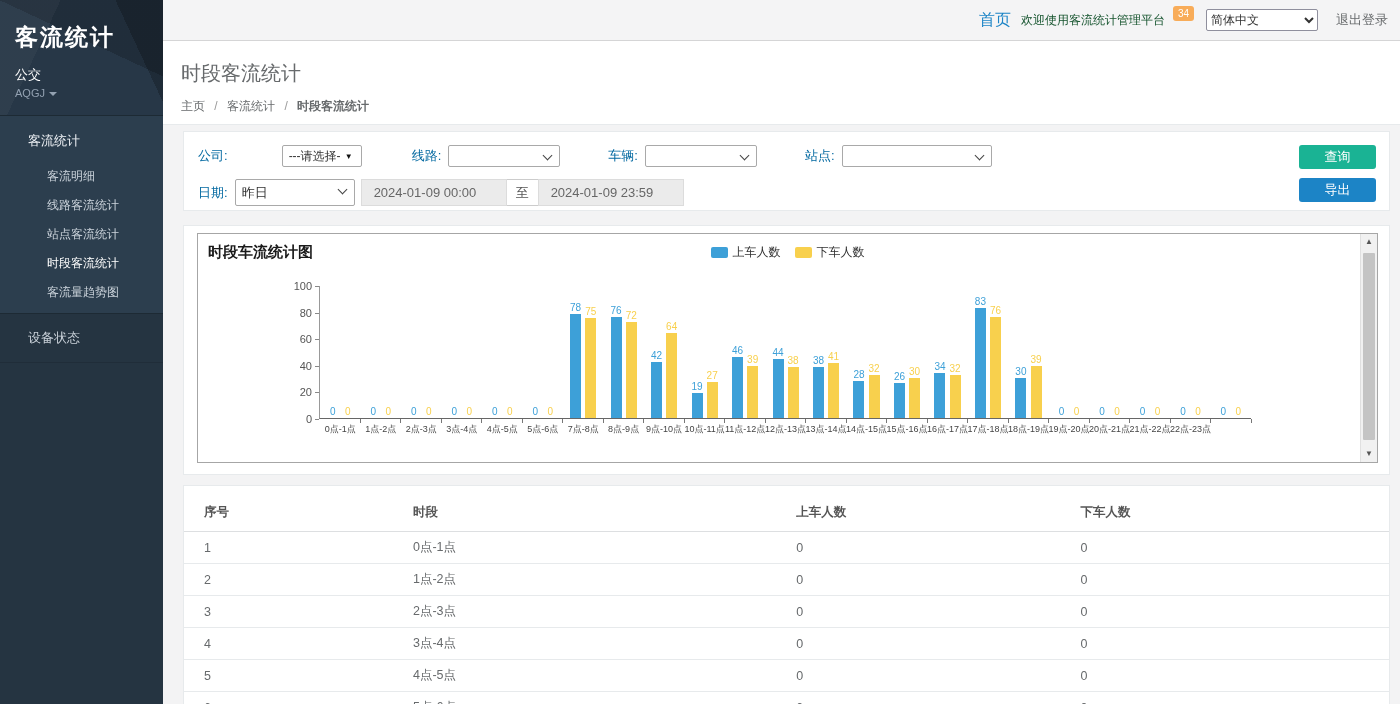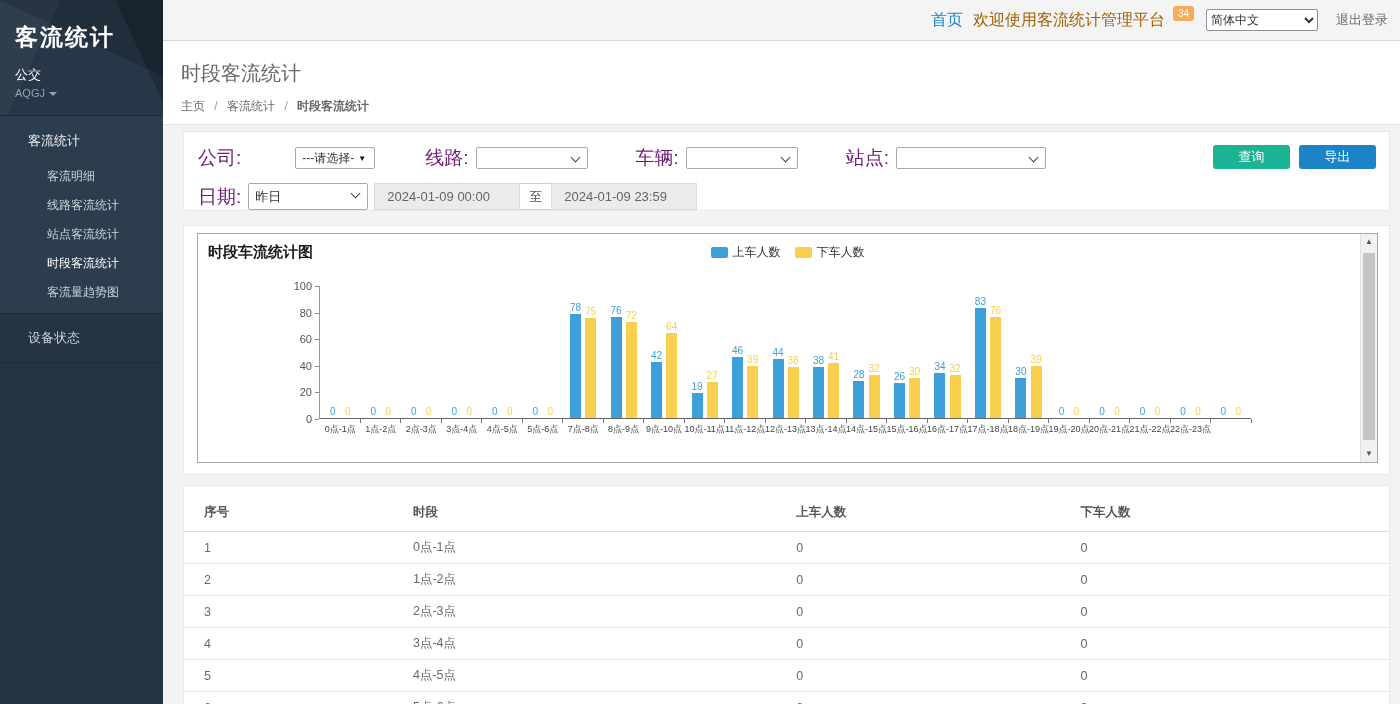--- a/index.html
+++ b/index.html
@@ -28,21 +28,21 @@
   .nav-sub-item.current { color:#ffffff; }
   .nav-item { color:#c9d1d9; font-size:13px; padding:15px 0 15px 28px; cursor:pointer;
     border-bottom:1px solid rgba(0,0,0,.12); }
 
   
   .main { position:absolute; left:163px; top:0; right:0; bottom:0; }
 
   .topbar { height:41px; background:#f4f4f5; border-bottom:1px solid #d5d5d6;
     display:flex; align-items:center; justify-content:flex-end; padding-right:12px; gap:10px; }
   .topbar-home { color:#1c84c6; font-size:16px; cursor:pointer; }
-  .topbar-welcome { color:#a16207; font-size:16px; }
+  .topbar-welcome { color:#14532d; font-size:12px; }
   .topbar-badge { background:#f8ac59; color:#fff; font-size:10px; border-radius:3px;
     padding:2px 5px; position:relative; top:-7px; left:-2px; }
   .lang-select { width:112px; height:22px; font-size:12px; border:1px solid #8f8f9d;
     border-radius:2px; background:#fff; color:#333;
     font-family:"Liberation Sans","DejaVu Sans",sans-serif; }
   .topbar-logout { color:#676a6c; font-size:13px; cursor:pointer; margin-left:8px; }
 
   .page-heading { background:#ffffff; height:84px; padding:19px 0 0 18px;
     border-bottom:1px solid #e7eaec; }
   .page-title { color:#676a6c; font-size:20px; font-weight:normal; }
@@ -50,21 +50,21 @@
   .breadcrumb .crumb { cursor:pointer; }
   .breadcrumb .sep { margin:0 6px; color:#9a9a9a; }
   .breadcrumb .current { font-weight:bold; color:#676a6c; }
 
   .content { padding:6px 10px 0 20px; }
   .card { background:#fff; border:1px solid #e7eaec; }
 
   
   .filter-card { padding:13px 14px 14px 14px; position:relative; height:80px; }
   .filter-row { display:flex; align-items:center; margin-bottom:12px; }
-  .f-label { font-size:19px; color:#701a75; margin-right:7px;text-align:center; }
+  .f-label { font-size:13px; color:#0369a1; margin-right:7px;text-align:center; }
   .sel { position:relative; display:inline-block; }
   .sel select { appearance:none; -webkit-appearance:none; height:22px; font-size:12px;
     border:1px solid #a9a9a9; border-radius:2px; background:#fff; color:#333;
     padding:0 20px 0 6px; width:100%;
     font-family:"Liberation Sans","DejaVu Sans",sans-serif; }
   .sel::after { content:''; position:absolute; right:9px; top:7px; width:6px; height:6px;
     border-right:1.6px solid #444; border-bottom:1.6px solid #444;
     transform:rotate(45deg); pointer-events:none; }
   .sel.solid::after { content:'▼'; border:none; width:auto; height:auto;
     font-size:8px; color:#111; top:7px; transform:none; }
@@ -72,21 +72,21 @@
   .w-line   { width:112px; margin-right:48px; }
   .w-vehicle{ width:112px; margin-right:48px; }
   .w-station{ width:150px; }
   .w-date   { width:120px; margin-right:6px; }
   .w-date select { height:27px; font-size:13px; }
   .date-input { height:27px; background:#ebebeb; border:1px solid #dcdcdc; color:#666;
     font-size:13px; padding:0 12px; width:146px; }
   .date-addon { height:27px; line-height:25px; background:#fff; border:1px solid #ccc;
     border-left:none; border-right:none; color:#555; font-size:13px; padding:0 9px; }
   .btn-col { position:absolute; right:13px; top:13px; display:flex;
-    flex-direction:row; gap:9px; }
+    flex-direction:column; gap:9px; }
   .btn { width:77px; height:24px; border:none; border-radius:3px; color:#fff;
     font-size:13px; cursor:pointer;
     font-family:"Liberation Sans","DejaVu Sans",sans-serif; }
   .btn-query { background:#1ab394; }
   .btn-export { background:#1c84c6; }
 
   
   .chart-card { margin-top:14px; padding:7px 11px 11px 13px; }
   .chart-box { position:relative; height:230px; border:1px solid #a6a6a6;
     background:#fff; overflow:hidden; }

